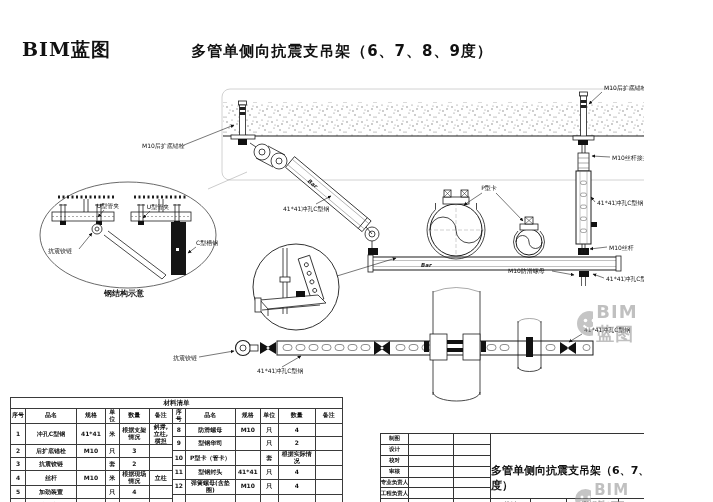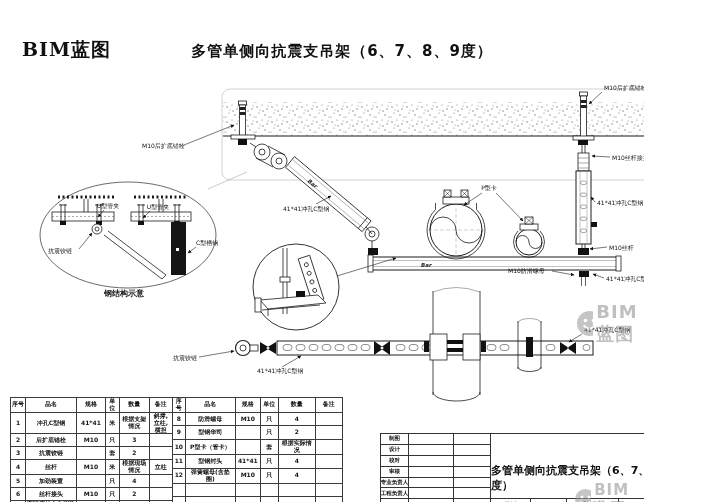--- a/index.html
+++ b/index.html
@@ -301,20 +301,21 @@
         <text class="lbl" x="108" y="179" text-anchor="middle">U型管夹</text>
         <text class="lbl" x="158" y="180" text-anchor="middle">U型管夹</text>
         <text class="lbl" x="48" y="224">抗震铰链</text>
         <text class="lbl" x="196" y="216">C型槽钢</text>
         <text class="lbl-b" x="124" y="267" text-anchor="middle">钢结构示意</text>
       </g>
     </g>
   </svg>
 
   <div class="bom-box">
+    <div class="bom-title">材料清单</div>
     <div class="bom-wrap">
       <table class="bom">
         <colgroup>
             <col style="width:15px">
             <col style="width:51px">
             <col style="width:20px">
             <col style="width:14px">
             <col style="width:30px">
             <col style="width:23px">
           </colgroup>

